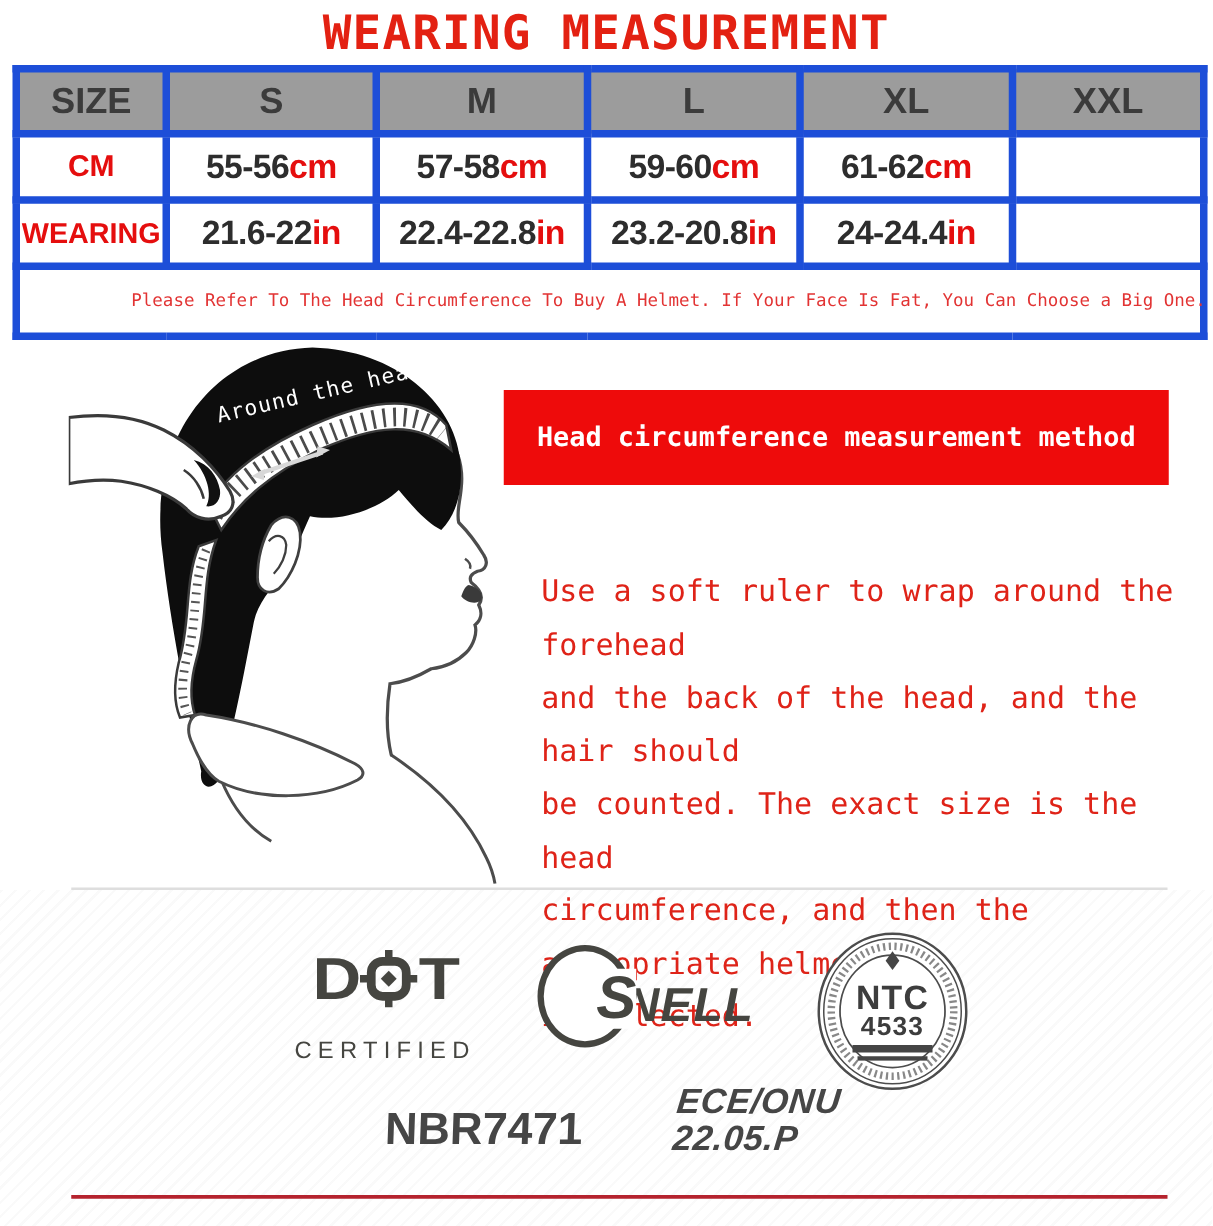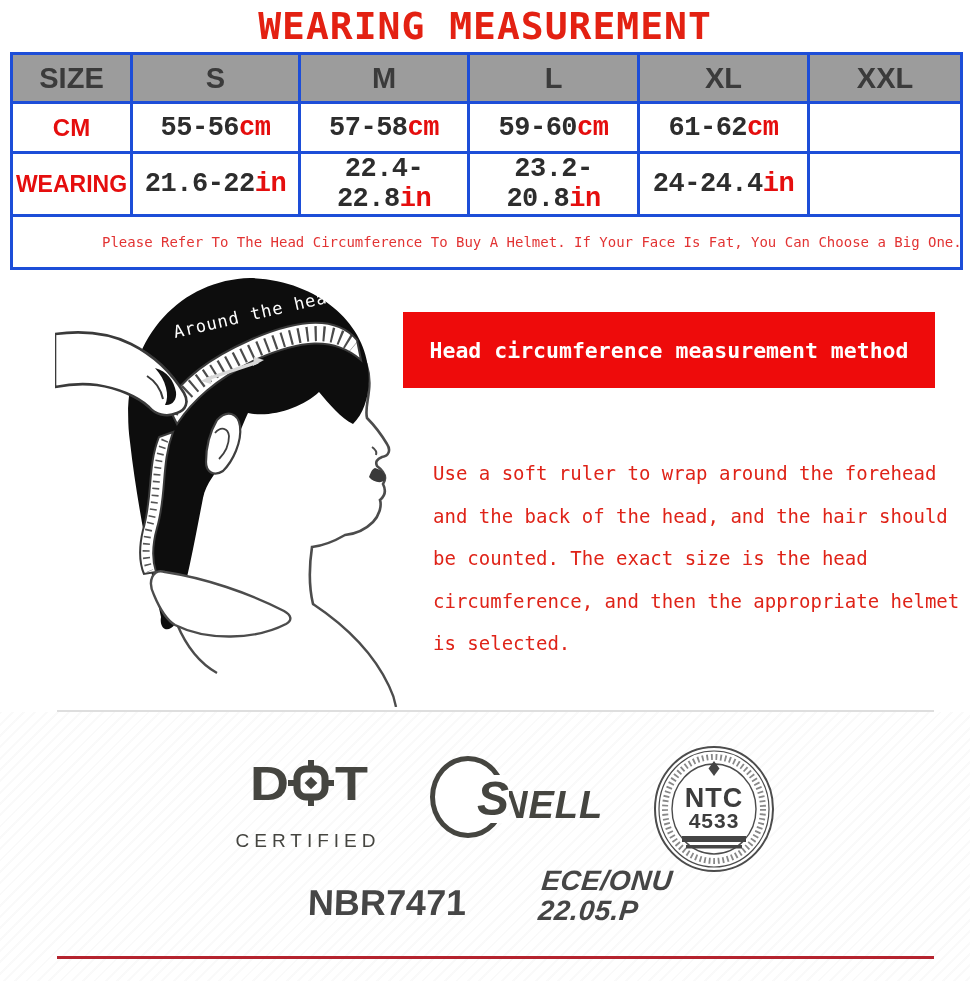--- a/index.html
+++ b/index.html
@@ -4,37 +4,37 @@
 <style>
   html,body{margin:0;padding:0;background:#ffffff;}
   .canvas{position:relative;width:970px;height:981px;background:#ffffff;overflow:hidden;
           font-family:"Liberation Sans",sans-serif;}
 
   .title{position:absolute;top:4px;left:0;width:100%;text-align:center;
          font-family:"DejaVu Sans Mono",monospace;font-weight:bold;font-size:38px;
          letter-spacing:1px;color:#e32112;}
 
   table.size{position:absolute;left:10px;top:52px;width:950px;border-collapse:collapse;table-layout:fixed;}
-  table.size td{border:3px solid #1d4ed8;text-align:center;vertical-align:middle;padding:0;}
+  table.size td{border:6px solid #1d4ed8;text-align:center;vertical-align:middle;padding:0;}
   .hrow td{background:#9c9c9c;height:46px;font-weight:bold;font-size:29px;color:#3b3b3b;}
   .vrow td{height:47px;background:#ffffff;}
   .rowlabel{font-weight:bold;font-size:24px;color:#e50e0e;}
-  .val{font-weight:bold;font-size:27px;color:#2d2d2d;letter-spacing:-0.5px;font-family:Liberation Mono, monospace;}
+  .val{font-weight:bold;font-size:27px;color:#2d2d2d;letter-spacing:-0.5px;}
   .unit{color:#e50e0e;}
   .note-td{height:50px;}
   .note-inner{display:flex;align-items:center;gap:9px;padding-left:80px;}
   .note-text{font-family:"DejaVu Sans Mono",monospace;font-size:14px;color:#e23333;white-space:nowrap;}
 
   .illus{position:absolute;left:55px;top:272px;width:370px;height:435px;}
 
   .method-box{position:absolute;left:403px;top:312px;width:532px;height:76px;background:#ee0b0b;
               display:flex;align-items:center;justify-content:center;}
   .method-box span{font-family:"DejaVu Sans Mono",monospace;font-size:21.5px;font-weight:bold;color:#ffffff;}
   .method-body{position:absolute;left:433px;top:452px;width:537px;
-               font-family:"DejaVu Sans Mono",monospace;font-size:19px;line-height:42.5px;color:#df2318;}
+               font-family:"DejaVu Sans Mono",monospace;font-size:24px;line-height:42.5px;color:#df2318;}
 
   .logo-hatch{position:absolute;left:0;top:712px;width:970px;height:269px;
      background:repeating-linear-gradient(135deg,rgba(80,80,80,0.05) 0px,rgba(80,80,80,0.05) 2px,transparent 2px,transparent 8px);
      opacity:.6;}
   .divider{position:absolute;left:57px;top:710px;width:877px;height:2px;background:#dedede;}
   .red-line{position:absolute;left:57px;top:956px;width:877px;height:3px;background:#b5232e;}
 
   .dot-logo{position:absolute;left:213px;top:756px;width:190px;text-align:center;color:#454540;}
   .dot-row{display:flex;justify-content:center;align-items:center;height:54px;}
   .dot-letter{font-weight:bold;font-size:54px;letter-spacing:-2px;transform:scaleY(.88);}

